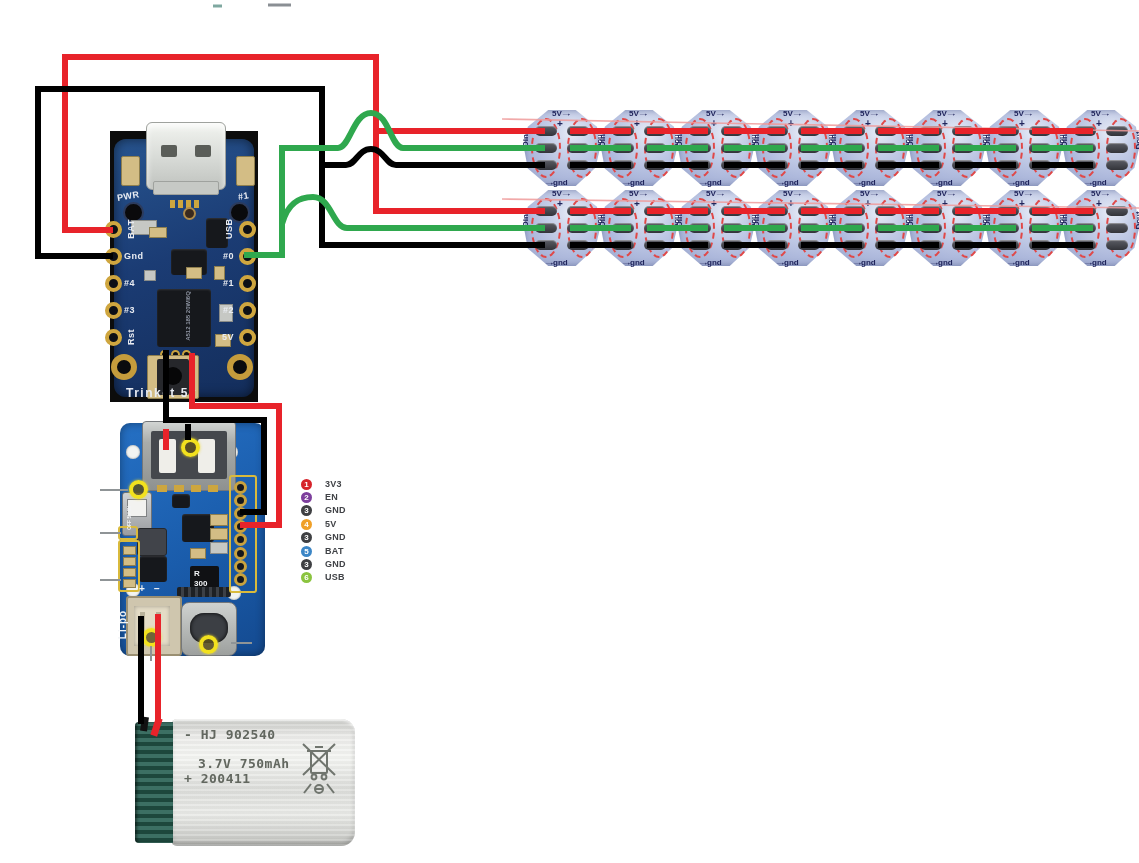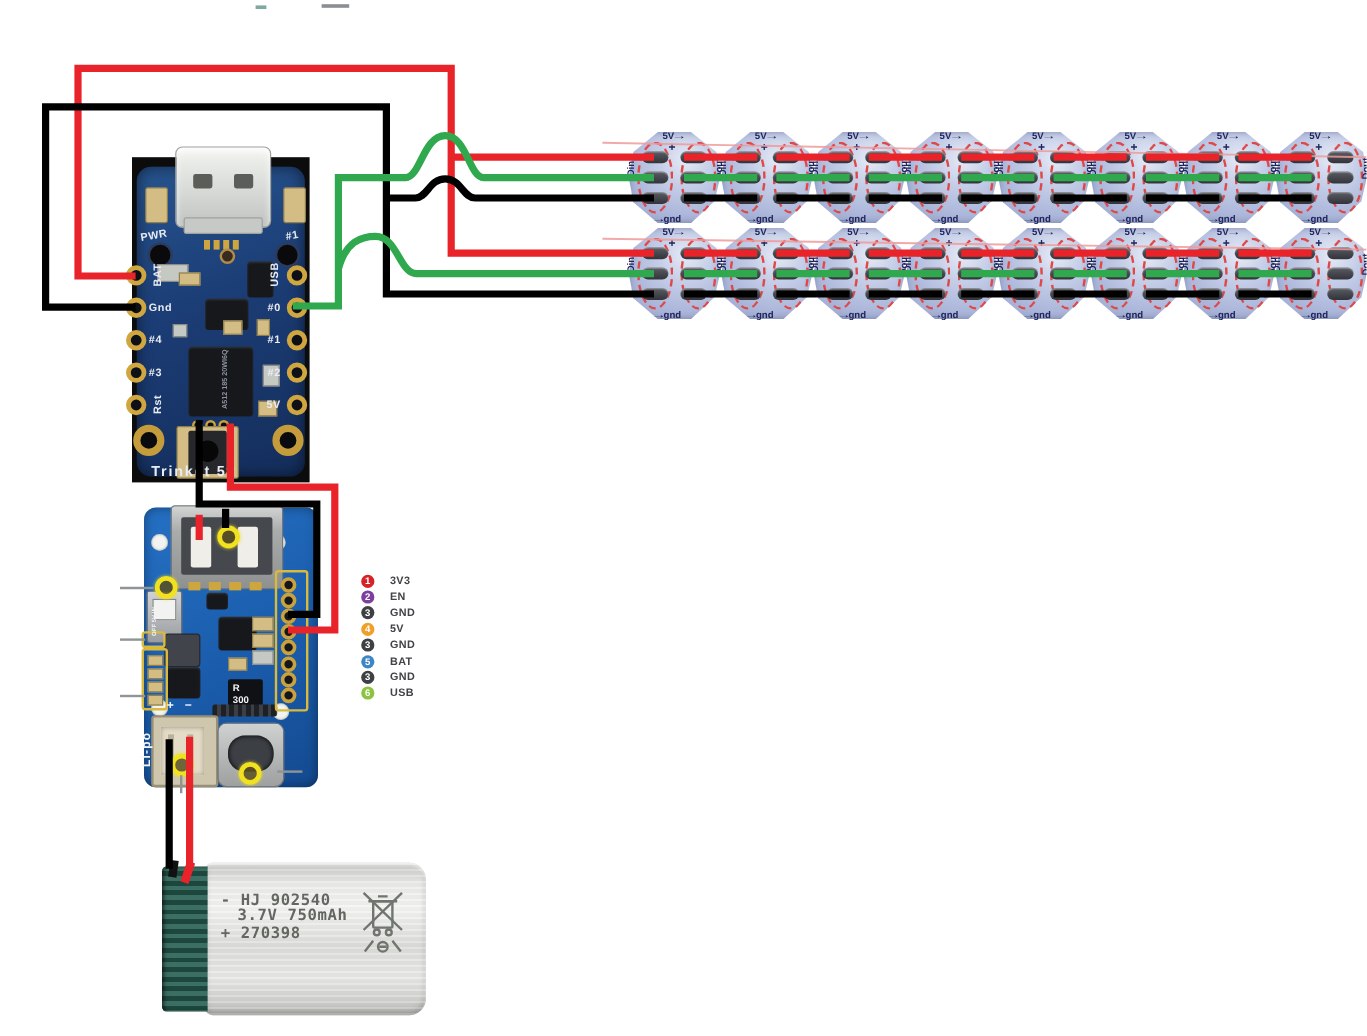--- a/index.html
+++ b/index.html
@@ -264,23 +264,23 @@
         <div class="legend-dot" style="background: rgb(139, 196, 63);">6</div>
         <div class="legend-label">USB</div>
       </div>
     </div>
 
   <div class="abs" id="battery">
     <div id="bat-body"></div>
     <div id="bat-cap"></div>
     <div class="abs" style="left:8px;top:-2px;width:7px;height:14px;background:#111;transform:rotate(8deg);z-index:11;"></div>
     <div class="abs" style="left:20px;top:-1px;width:7px;height:18px;background:#e8232a;transform:rotate(18deg);z-index:11;"></div>
-    <div class="bat-text" style="left:51px;top:24px;">- HJ 902540</div>
+    <div class="bat-text" style="left:51px;top:8px;">- HJ 902540</div>
     <div class="bat-text" style="left:65px;top:37px;">3.7V 750mAh</div>
-    <div class="bat-text" style="left:51px;top:52px;">+ 270398</div>
+    <div class="bat-text" style="left:51px;top:52px;">+ 200411</div>
     <svg class="abs" style="left:166px;top:20px;z-index:11;" width="40" height="58" viewBox="0 0 40 58">
       <g stroke="#70756e" stroke-width="2" fill="none">
         <rect x="12" y="12" width="16" height="22" rx="1"></rect>
         <line x1="8" y1="12" x2="32" y2="12"></line>
         <line x1="16" y1="8" x2="24" y2="8"></line>
         <circle cx="15" cy="38" r="2.4"></circle>
         <circle cx="25" cy="38" r="2.4"></circle>
         <line x1="4" y1="5" x2="36" y2="36"></line>
         <line x1="36" y1="5" x2="4" y2="36"></line>
         <line x1="5" y1="54" x2="12" y2="45"></line>

